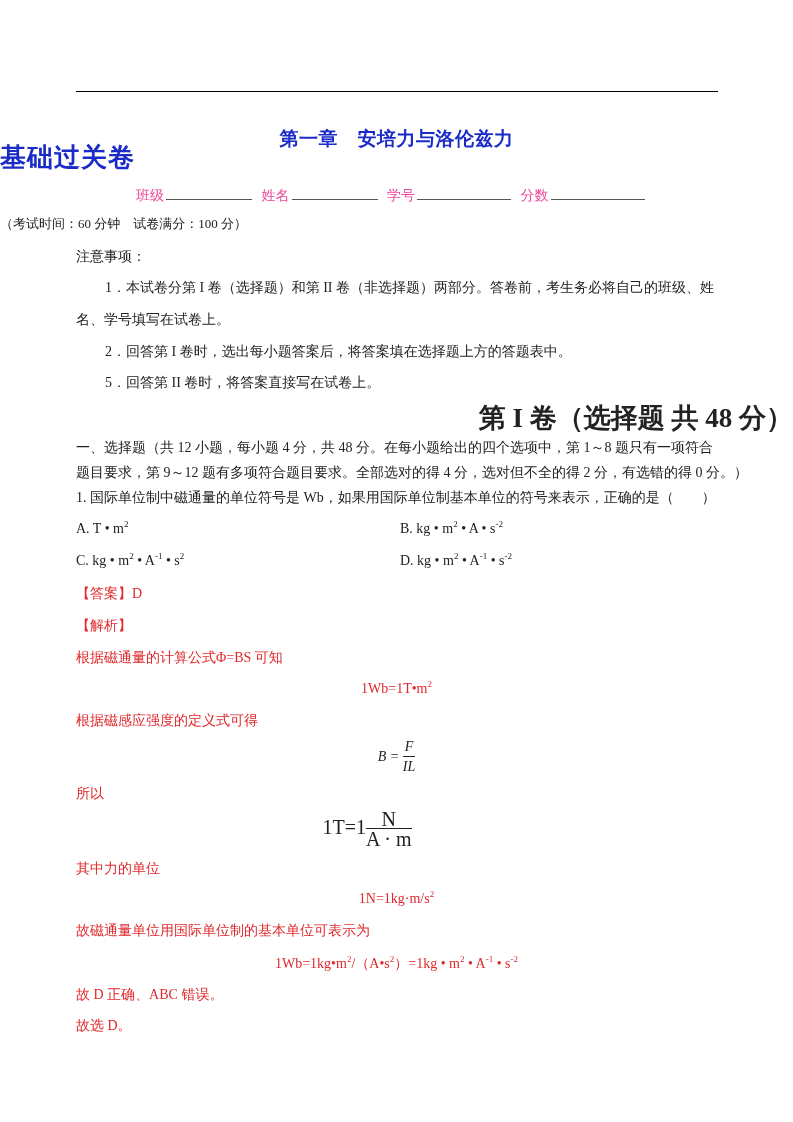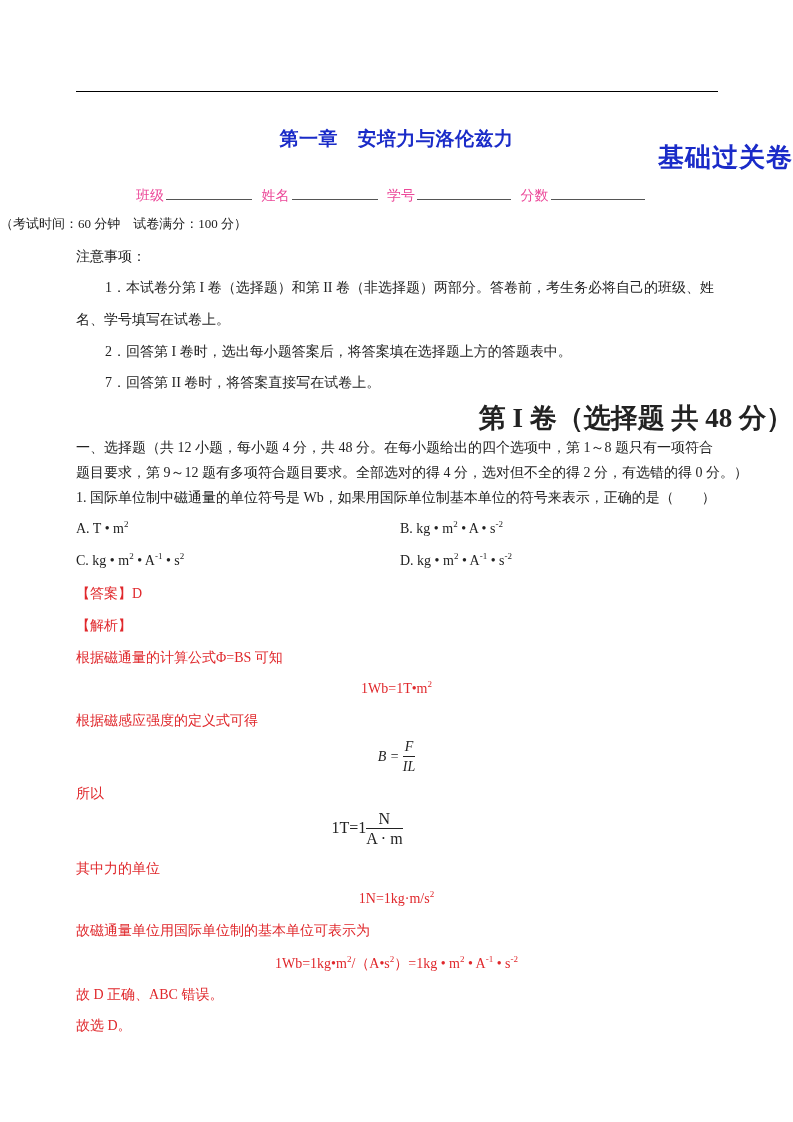--- a/index.html
+++ b/index.html
@@ -2,21 +2,21 @@
 <html><head>
 <meta charset="utf-8">
 <style>
   html, body { margin: 0; padding: 0; background: #ffffff; }
   body { width: 793px; height: 1122px; position: relative; overflow: hidden;
          font-family: "Liberation Serif", "DejaVu Serif", serif; color: #222; }
   .abs { position: absolute; }
   .rule { left: 76px; top: 91px; width: 642px; height: 1px; background: #000; }
   .chapter { left: 0; width: 793px; top: 100px; text-align: center;
              font-family: "DejaVu Sans", sans-serif; font-size: 19px; color: #1a2bc8; font-weight: bold; letter-spacing: 0.5px; margin-top: 26px; }
-  .exam-title { left: 0; width: 793px; top: 140px; text-align: right;
+  .exam-title { left: 0; width: 793px; top: 140px; text-align: left;
                 font-family: "DejaVu Sans", sans-serif; font-size: 26px; color: #1a2bc8; font-weight: bold; letter-spacing: 1px; }
   .fields { left: 136px; top: 184px; font-size: 14px; color: #ec4899; white-space: nowrap; }
   .fields .f { display: inline-block; margin-right: 6px; }
   .fields .blank { display: inline-block; border-bottom: 1px solid #555; height: 15px; vertical-align: baseline; margin-left: 2px; }
   .time { left: 0; width: 793px; top: 215px; font-size: 13px; color: #222; }
   .para { left: 76px; font-size: 14px; color: #222; white-space: nowrap; }
   .indent { left: 105px; }
   .section-title { left: 0; width: 793px; top: 400px; text-align: right; font-size: 27px; color: #222; font-weight: bold; }
   .options { font-size: 14px; color: #222; }
   sup { font-size: 9px; vertical-align: 6px; line-height: 0; }
@@ -41,21 +41,21 @@
   <span class="f"><span>学号</span><span class="blank" style="width:94px"></span></span>
   <span class="f"><span>分数</span><span class="blank" style="width:94px"></span></span>
 </div>
 
 <div class="abs time">（考试时间：60 分钟　试卷满分：100 分）</div>
 
 <div class="abs para" style="top:248px">注意事项：</div>
 <div class="abs para indent" style="top:279px">1．本试卷分第 I 卷（选择题）和第 II 卷（非选择题）两部分。答卷前，考生务必将自己的班级、姓</div>
 <div class="abs para" style="top:311px">名、学号填写在试卷上。</div>
 <div class="abs para indent" style="top:343px">2．回答第 I 卷时，选出每小题答案后，将答案填在选择题上方的答题表中。</div>
-<div class="abs para indent" style="top:374px">7．回答第 II 卷时，将答案直接写在试卷上。</div>
+<div class="abs para indent" style="top:374px">5．回答第 II 卷时，将答案直接写在试卷上。</div>
 
 <div class="abs section-title">第 I 卷（选择题 共 48 分）</div>
 
 <div class="abs para" style="top:439px">一、选择题（共 12 小题，每小题 4 分，共 48 分。在每小题给出的四个选项中，第 1～8 题只有一项符合</div>
 <div class="abs para" style="top:464px">题目要求，第 9～12 题有多项符合题目要求。全部选对的得 4 分，选对但不全的得 2 分，有选错的得 0 分。）</div>
 
 <div class="abs para" style="top:489px">1. 国际单位制中磁通量的单位符号是 Wb，如果用国际单位制基本单位的符号来表示，正确的是（　　）</div>
 
 <div class="abs para options" style="top:521px"><span>A. T • m</span><sup>2</sup></div>
 <div class="abs para options" style="top:521px; left:400px"><span>B. kg • m</span><sup>2</sup><span> • A • s</span><sup>-2</sup></div>
@@ -68,21 +68,21 @@
 <div class="abs para red" style="top:649px">根据磁通量的计算公式Φ=BS 可知</div>
 <div class="abs para red center" style="top:681px; left:0; width:793px"><span>1Wb=1T•m</span><sup>2</sup></div>
 
 <div class="abs para red" style="top:712px">根据磁感应强度的定义式可得</div>
 <div class="abs para center" style="top:738px; left:0; width:793px; color:#222">
   <span class="italic">B =</span>
   <span class="frac"><span class="num italic">F</span><span class="den italic">IL</span></span>
 </div>
 
 <div class="abs para red" style="top:785px">所以</div>
-<div class="abs para center" style="top:810px; left:0; width:734px; color:#222; font-size:16px">
+<div class="abs para center" style="top:810px; left:0; width:734px; color:#222; font-size:20px">
   <span>1T=1</span><span class="frac"><span class="num">N</span><span class="den">A · m</span></span>
 </div>
 
 <div class="abs para red" style="top:860px">其中力的单位</div>
 <div class="abs para red center" style="top:891px; left:0; width:793px"><span>1N=1kg·m/s</span><sup>2</sup></div>
 
 <div class="abs para red" style="top:922px">故磁通量单位用国际单位制的基本单位可表示为</div>
 <div class="abs para red center" style="top:955px; left:0; width:793px"><span>1Wb=1kg•m</span><sup>2</sup><span>/（A•s</span><sup>2</sup><span>）=1kg • m</span><sup>2</sup><span> • A</span><sup>-1</sup><span> • s</span><sup>-2</sup></div>
 
 <div class="abs para red" style="top:986px">故 D 正确、ABC 错误。</div>

